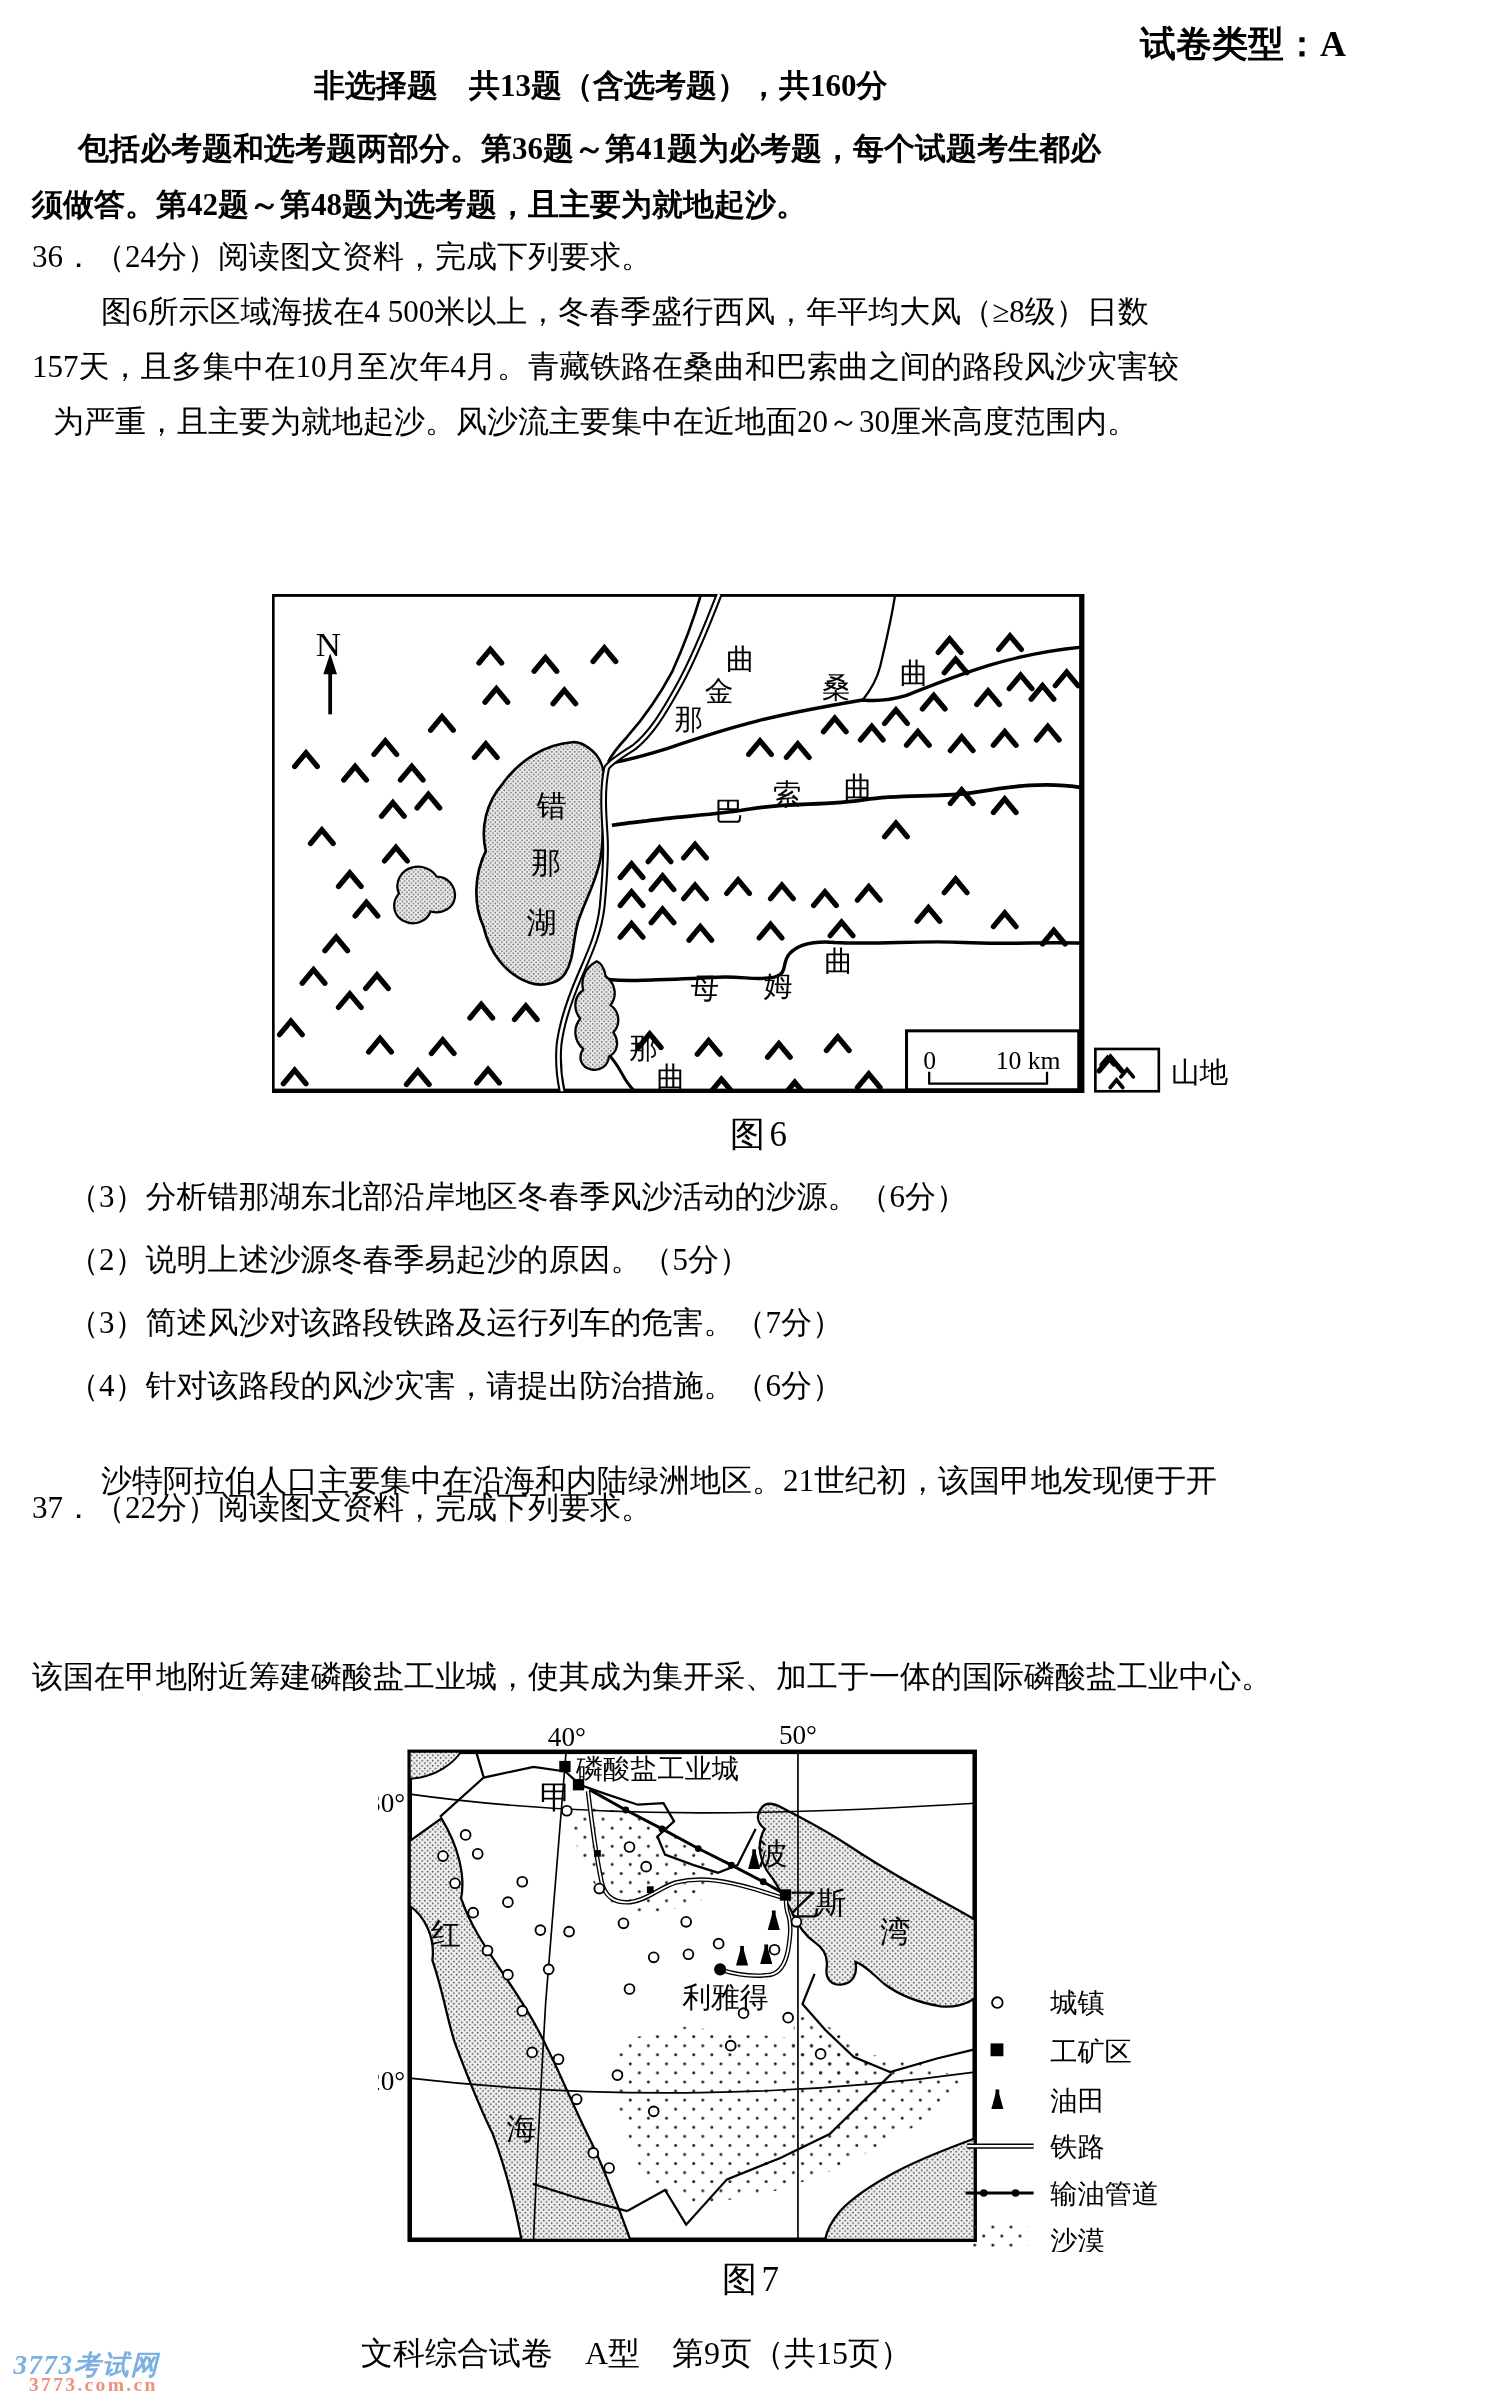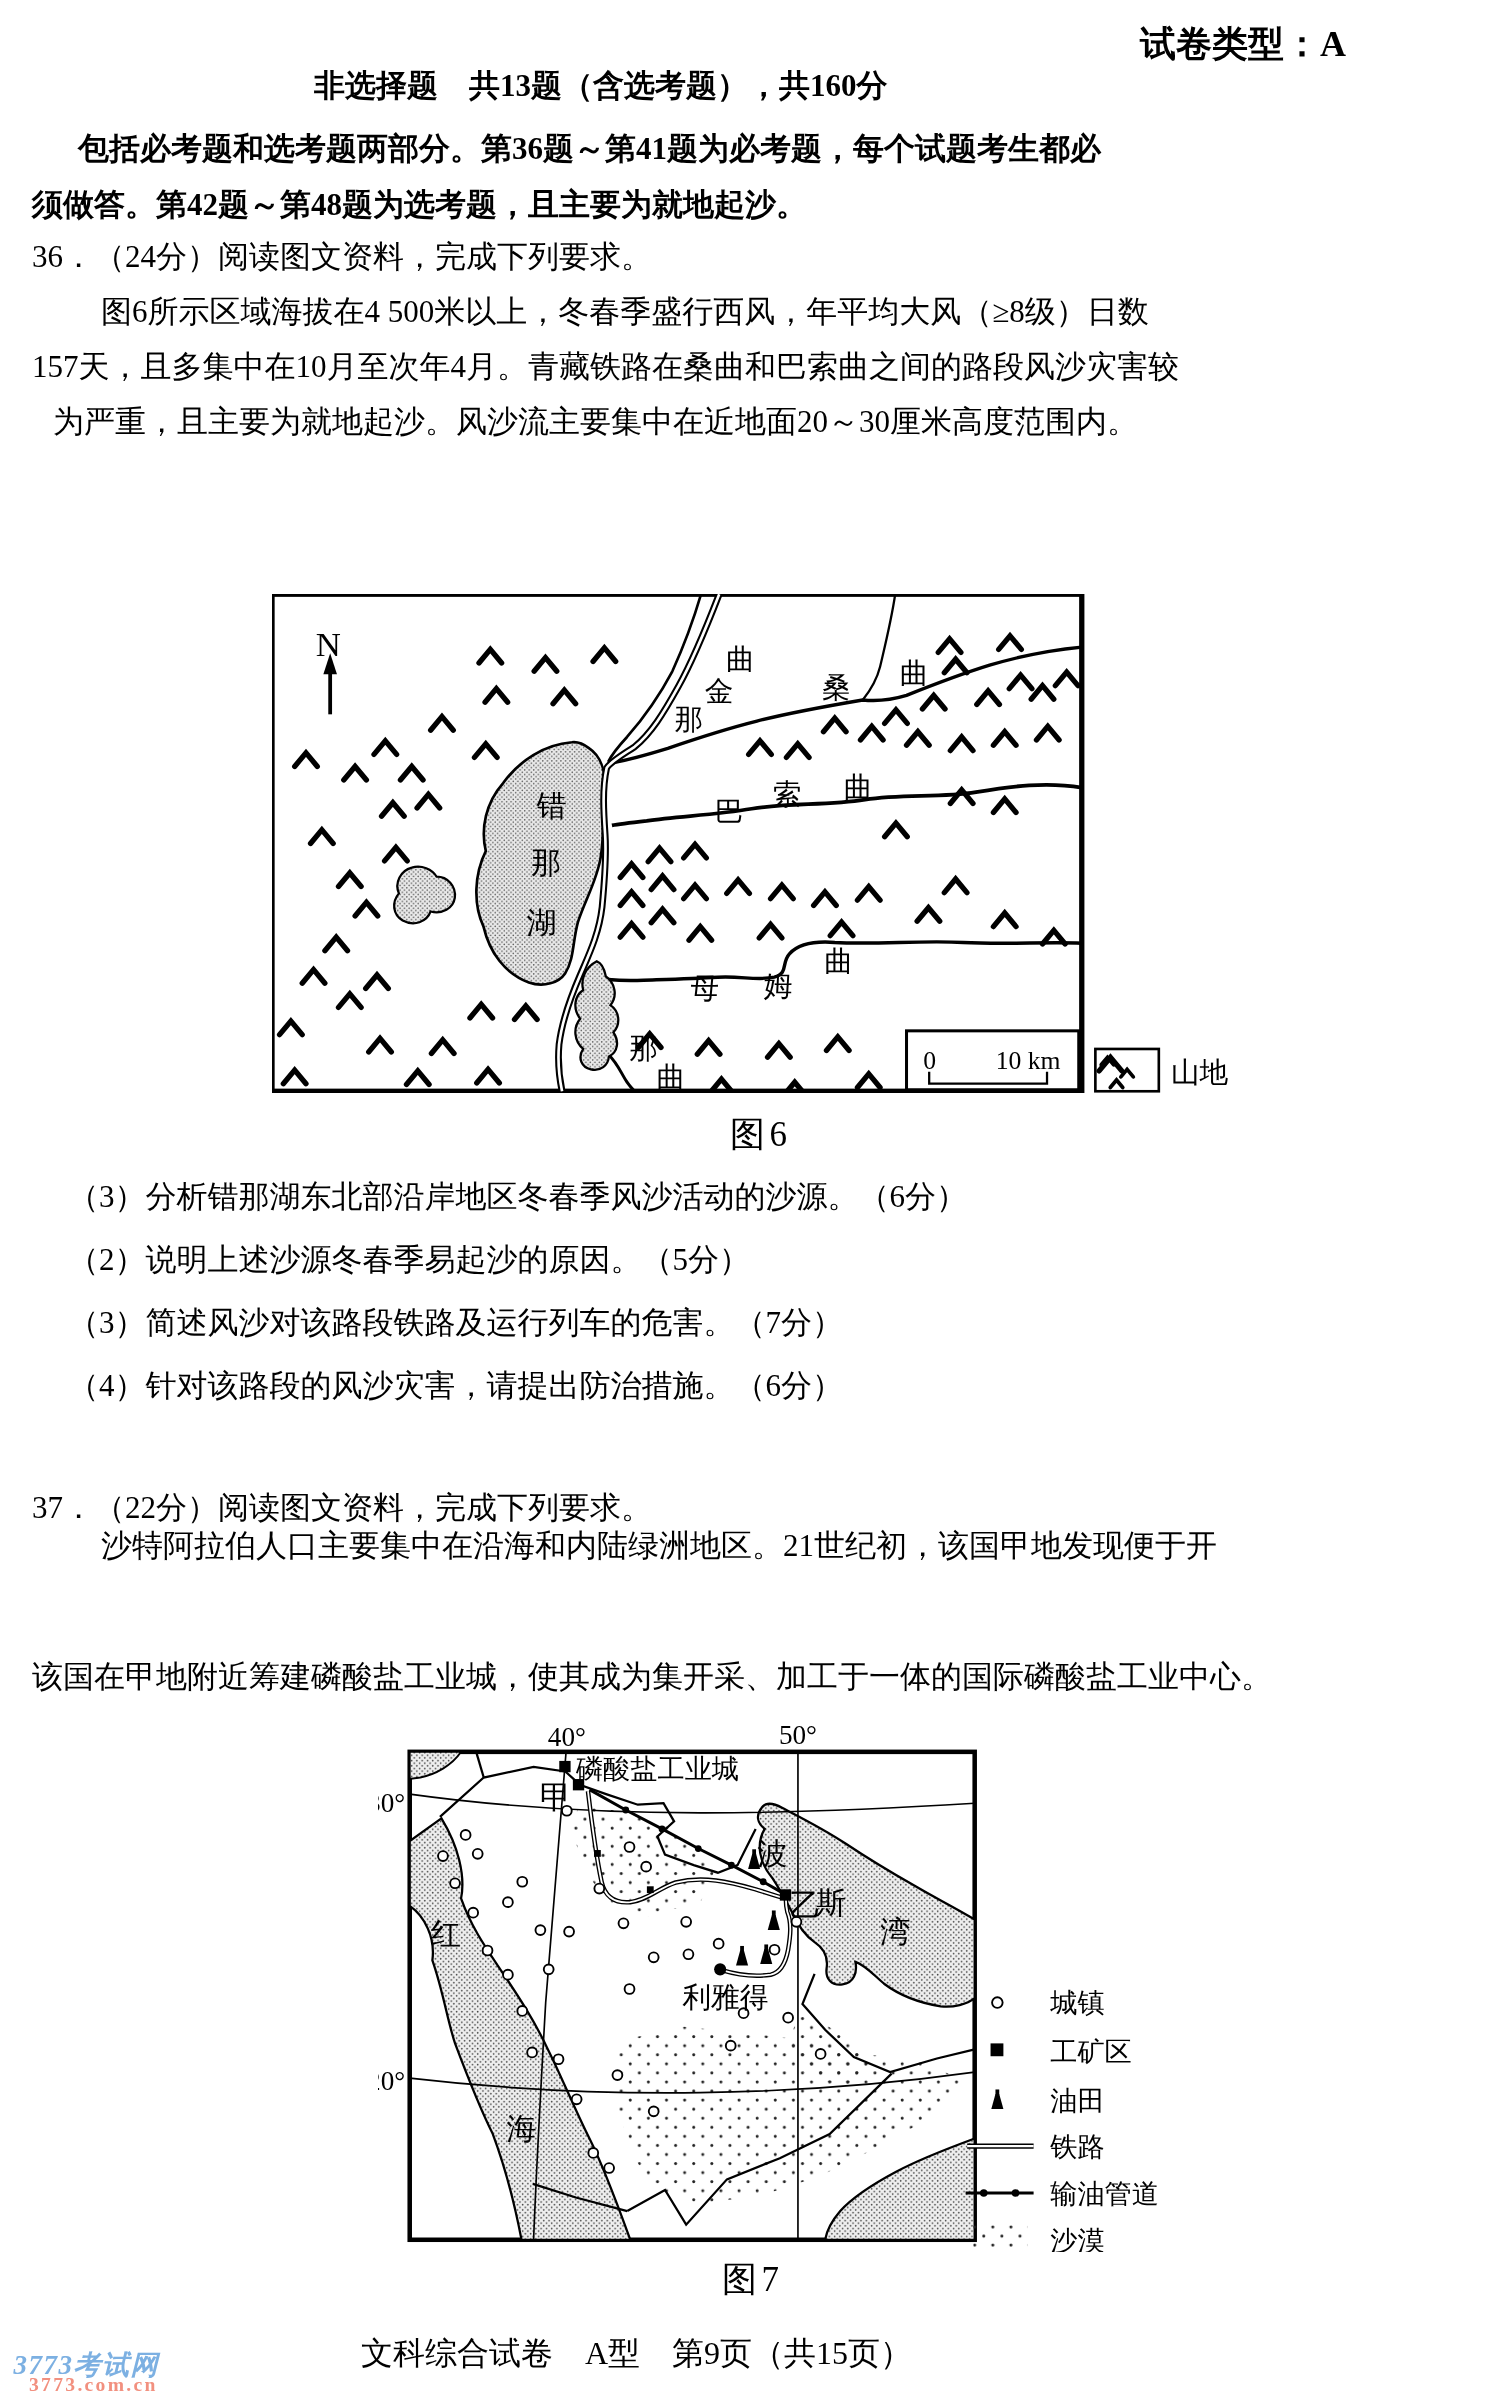--- a/index.html
+++ b/index.html
@@ -186,21 +186,21 @@
   </svg>
 
   <div class="abs cap" style="left:730px;top:1111px;">图6</div>
 
   <div class="abs txt" style="left:68px;top:1176px;">（3）分析错那湖东北部沿岸地区冬春季风沙活动的沙源。（6分）</div>
   <div class="abs txt" style="left:68px;top:1239px;">（2）说明上述沙源冬春季易起沙的原因。（5分）</div>
   <div class="abs txt" style="left:68px;top:1302px;">（3）简述风沙对该路段铁路及运行列车的危害。（7分）</div>
   <div class="abs txt" style="left:68px;top:1365px;">（4）针对该路段的风沙灾害，请提出防治措施。（6分）</div>
 
   <div class="abs txt" style="left:32px;top:1487px;">37．（22分）阅读图文资料，完成下列要求。</div>
-  <div class="abs txt" style="left:101px;top:1525px;">沙特阿拉伯人口主要集中在沿海和内陆绿洲地区。21世纪初，该国甲地发现便于开</div>
+  <div class="abs txt" style="left:101px;top:1460px;">沙特阿拉伯人口主要集中在沿海和内陆绿洲地区。21世纪初，该国甲地发现便于开</div>
   <div class="abs txt" style="left:32px;top:1656px;">该国在甲地附近筹建磷酸盐工业城，使其成为集开采、加工于一体的国际磷酸盐工业中心。</div>
 
   <svg class="abs" style="left:378px;top:1723px;" width="997" height="529" viewBox="500 2280 1320 700">
     <defs>
       <pattern id="p-sea" width="7" height="7" patternUnits="userSpaceOnUse">
         <rect width="7" height="7" fill="#efefef"></rect>
         <circle cx="2" cy="2" r="1.1" fill="#444"></circle>
           <circle cx="5.5" cy="5.5" r="1.1" fill="#444"></circle>
       </pattern>
       <pattern id="p-desert" width="24" height="24" patternUnits="userSpaceOnUse">

